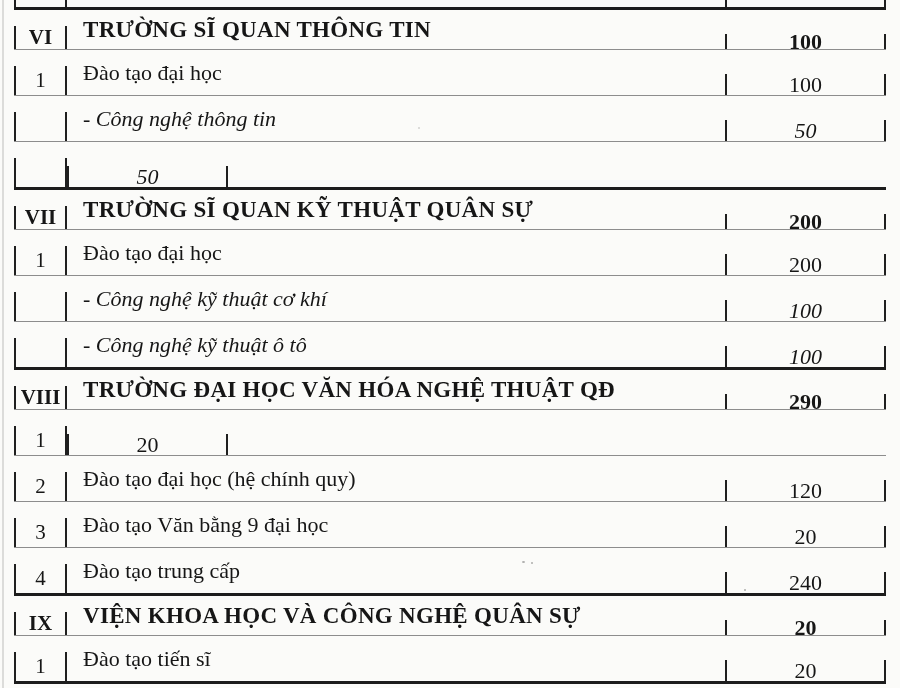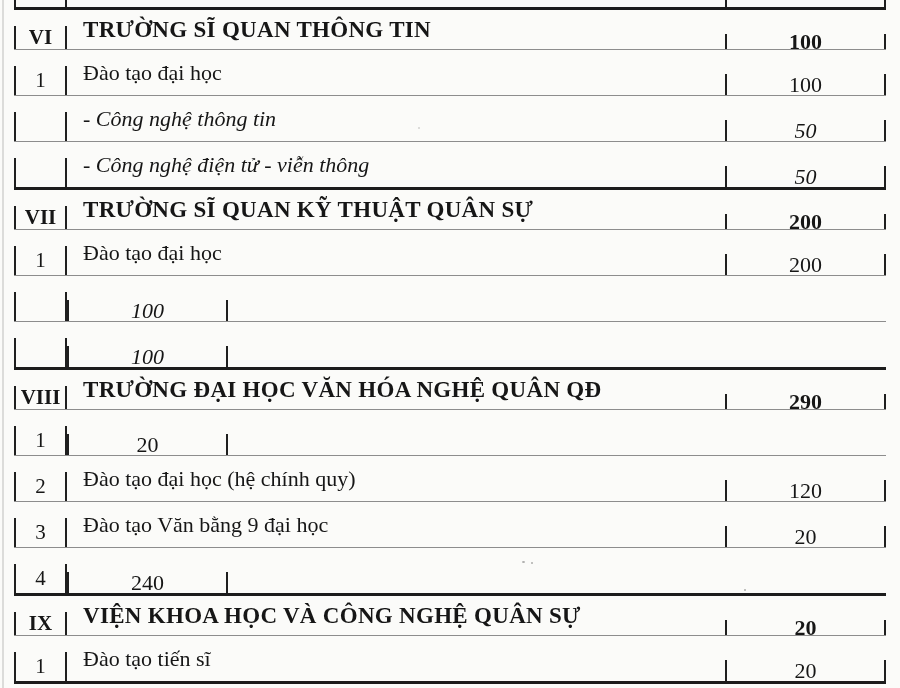--- a/index.html
+++ b/index.html
@@ -101,62 +101,64 @@
     <div class="cell c-name">Đào tạo đại học</div>
     <div class="cell c-val">100</div>
   </div>
         <div class="row r-program">
     <div class="cell c-no"></div>
     <div class="cell c-name">- Công nghệ thông tin</div>
     <div class="cell c-val">50</div>
   </div>
         <div class="row r-program">
     <div class="cell c-no"></div>
-    <div class="cell c-name">- Công nghệ điện tử - viễn thông</div>
     <div class="cell c-val">50</div>
   </div>
         <div class="row r-section">
     <div class="cell c-no">VII</div>
     <div class="cell c-name">TRƯỜNG SĨ QUAN KỸ THUẬT QUÂN SỰ</div>
     <div class="cell c-val">200</div>
   </div>
         <div class="row r-item">
     <div class="cell c-no">1</div>
     <div class="cell c-name">Đào tạo đại học</div>
     <div class="cell c-val">200</div>
   </div>
         <div class="row r-program">
     <div class="cell c-no"></div>
+    <div class="cell c-name">- Công nghệ kỹ thuật cơ khí</div>
     <div class="cell c-val">100</div>
   </div>
         <div class="row r-program">
     <div class="cell c-no"></div>
+    <div class="cell c-name">- Công nghệ kỹ thuật ô tô</div>
     <div class="cell c-val">100</div>
   </div>
         <div class="row r-section">
     <div class="cell c-no">VIII</div>
-    <div class="cell c-name">TRƯỜNG ĐẠI HỌC VĂN HÓA NGHỆ QUÂN QĐ</div>
+    <div class="cell c-name">TRƯỜNG ĐẠI HỌC VĂN HÓA NGHỆ THUẬT QĐ</div>
     <div class="cell c-val">290</div>
   </div>
         <div class="row r-item">
     <div class="cell c-no">1</div>
     <div class="cell c-val">20</div>
   </div>
         <div class="row r-item">
     <div class="cell c-no">2</div>
     <div class="cell c-name">Đào tạo đại học (hệ chính quy)</div>
     <div class="cell c-val">120</div>
   </div>
         <div class="row r-item">
     <div class="cell c-no">3</div>
     <div class="cell c-name">Đào tạo Văn bằng 9 đại học</div>
     <div class="cell c-val">20</div>
   </div>
         <div class="row r-item">
     <div class="cell c-no">4</div>
+    <div class="cell c-name">Đào tạo trung cấp</div>
     <div class="cell c-val">240</div>
   </div>
         <div class="row r-section">
     <div class="cell c-no">IX</div>
     <div class="cell c-name">VIỆN KHOA HỌC VÀ CÔNG NGHỆ QUÂN SỰ</div>
     <div class="cell c-val">20</div>
   </div>
         <div class="row r-item">
     <div class="cell c-no">1</div>
     <div class="cell c-name">Đào tạo tiến sĩ</div>

